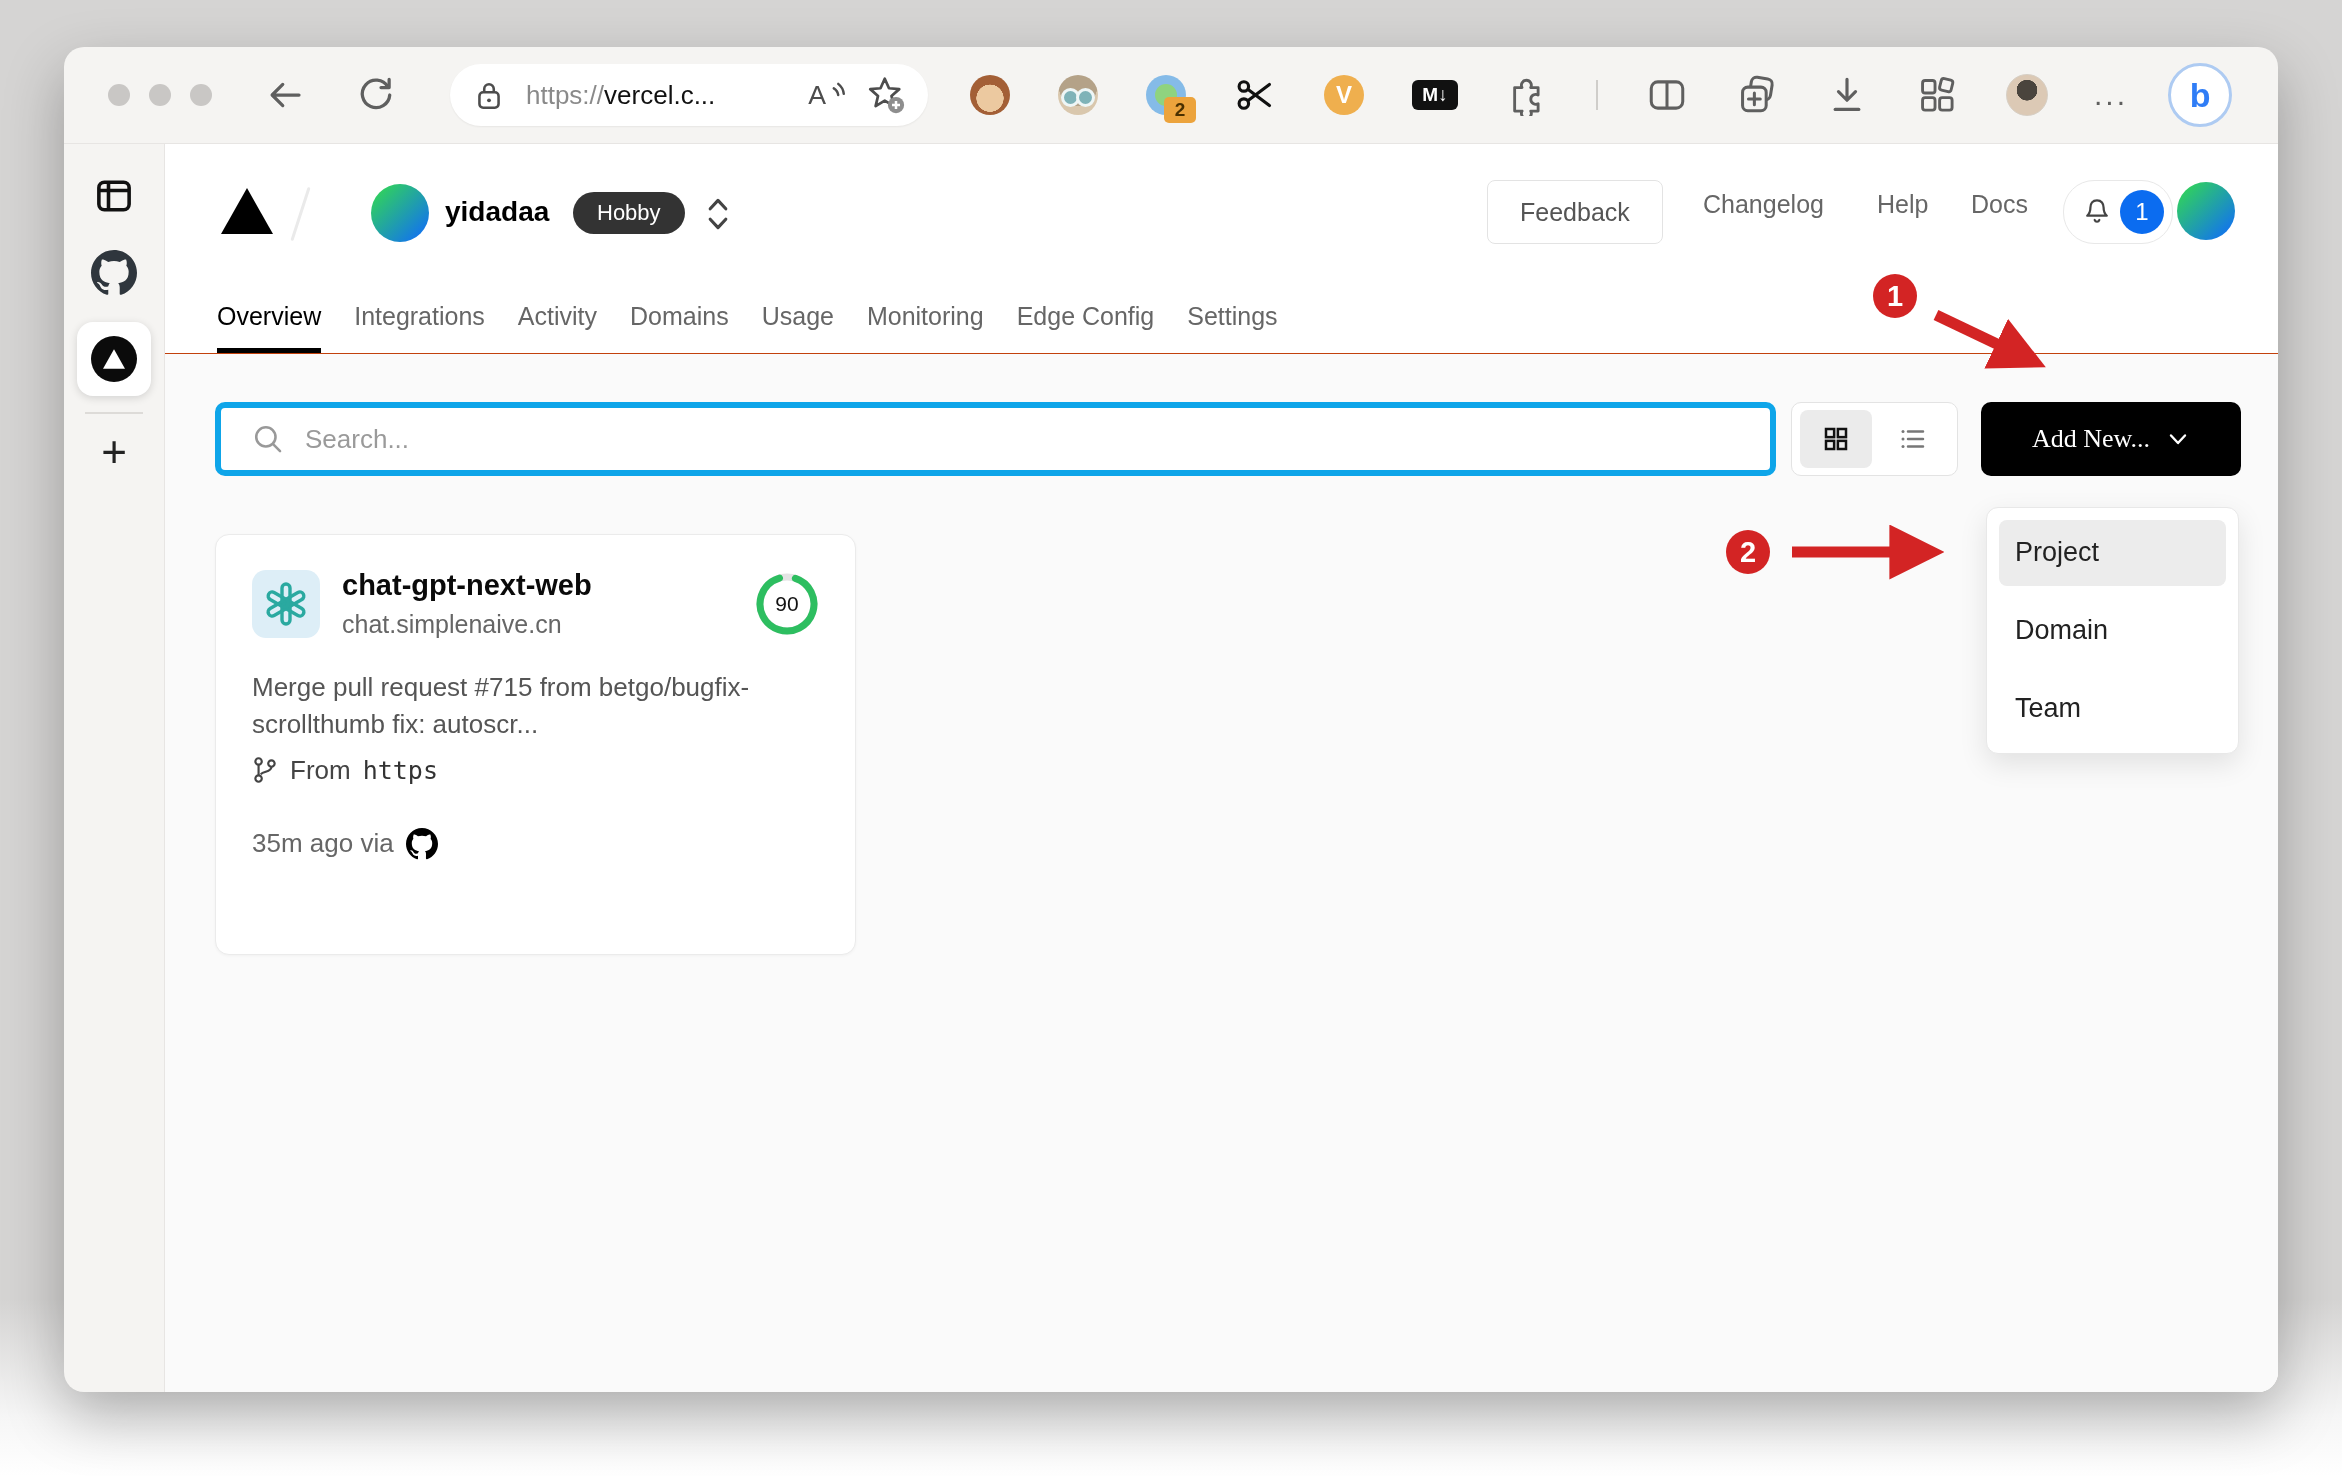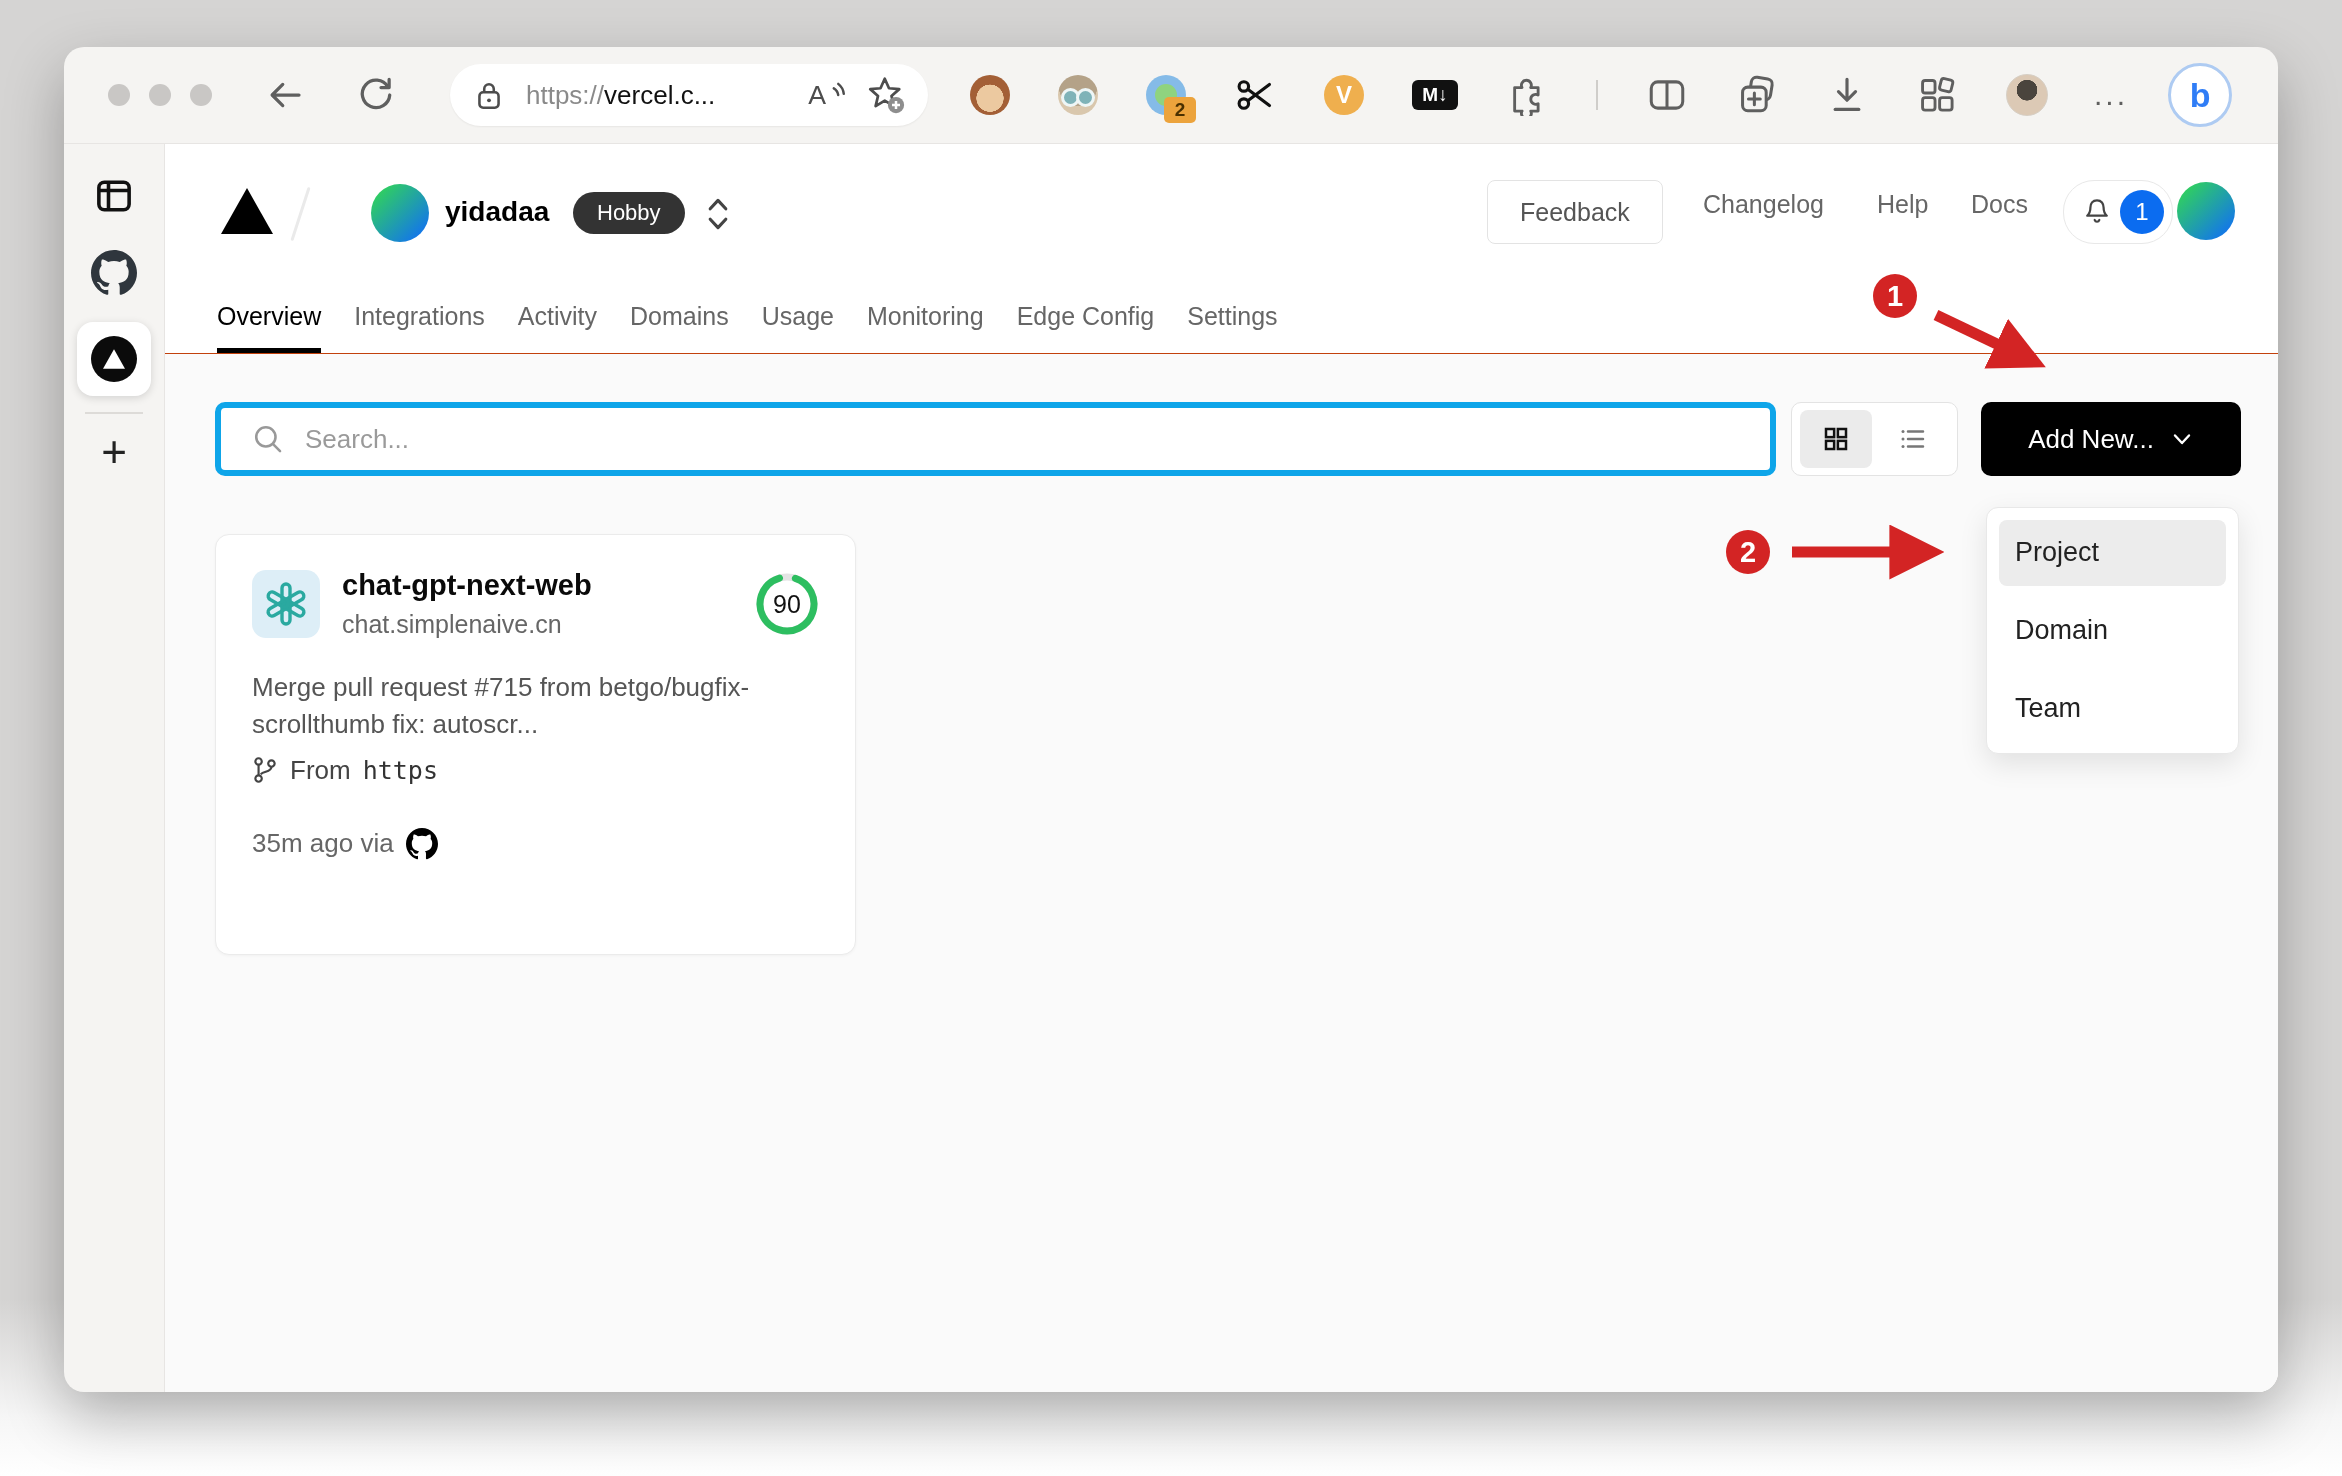--- a/index.html
+++ b/index.html
@@ -101,34 +101,34 @@
   }
   .search input::placeholder{color:#9a9a9a;}
   .viewtoggle{
     position:absolute;left:1626px;top:48px;width:167px;height:74px;border:1px solid #e3e3e3;border-radius:10px;
     background:#fff;display:flex;align-items:center;justify-content:space-between;padding:0 8px;box-sizing:border-box;
   }
   .vtbtn{width:72px;height:58px;border-radius:8px;display:flex;align-items:center;justify-content:center;cursor:pointer;}
   .vtbtn.active{background:#ebebeb;}
   .addnew{
     position:absolute;left:1816px;top:48px;width:260px;height:74px;border-radius:10px;background:#000;
-    color:#fff;font-size:26px;display:flex;align-items:center;justify-content:center;gap:16px;cursor:pointer;
+    color:#fff;font-size:26px;display:flex;align-items:center;justify-content:center;gap:16px;cursor:pointer;font-family:Liberation Serif, serif;
   }
   
   .card{
     position:absolute;left:50px;top:180px;width:641px;height:421px;background:#fff;border:1px solid #ebebeb;
     border-radius:14px;box-shadow:0 1px 3px rgba(0,0,0,.04);box-sizing:border-box;padding:34px 36px;
   }
   .card-top{display:flex;align-items:center;}
   .proj-logo{width:68px;height:68px;border-radius:14px;background:#ddeef7;display:flex;align-items:center;justify-content:center;flex:0 0 auto;}
   .proj-id{margin-left:22px;}
   .proj-name{font-size:29px;font-weight:bold;color:#0a0a0a;}
   .proj-domain{font-size:25px;color:#666;margin-top:8px;}
   .scorering{margin-left:auto;position:relative;width:64px;height:64px;}
-  .scorering .num{position:absolute;inset:0;display:flex;align-items:center;justify-content:center;font-size:25px;color:#111;}
+  .scorering .num{position:absolute;inset:0;display:flex;align-items:center;justify-content:center;font-size:21px;color:#111;}
   .commit{margin-top:30px;width:565px;font-size:26px;color:#555;line-height:1.42;}
   .branchrow{margin-top:12px;display:flex;align-items:center;gap:12px;font-size:26px;color:#444;}
   .branchname{font-family:"DejaVu Sans Mono",monospace;font-size:25px;color:#333;}
   .metarow{margin-top:42px;display:flex;align-items:center;gap:12px;font-size:26px;color:#666;}
   
   .dropdown{
     position:absolute;left:1821px;top:153px;width:253px;height:247px;background:#fff;border:1px solid #e8e8e8;
     border-radius:12px;box-shadow:0 10px 28px rgba(0,0,0,.10);box-sizing:border-box;padding:12px;
     display:flex;flex-direction:column;gap:12px;
   }

